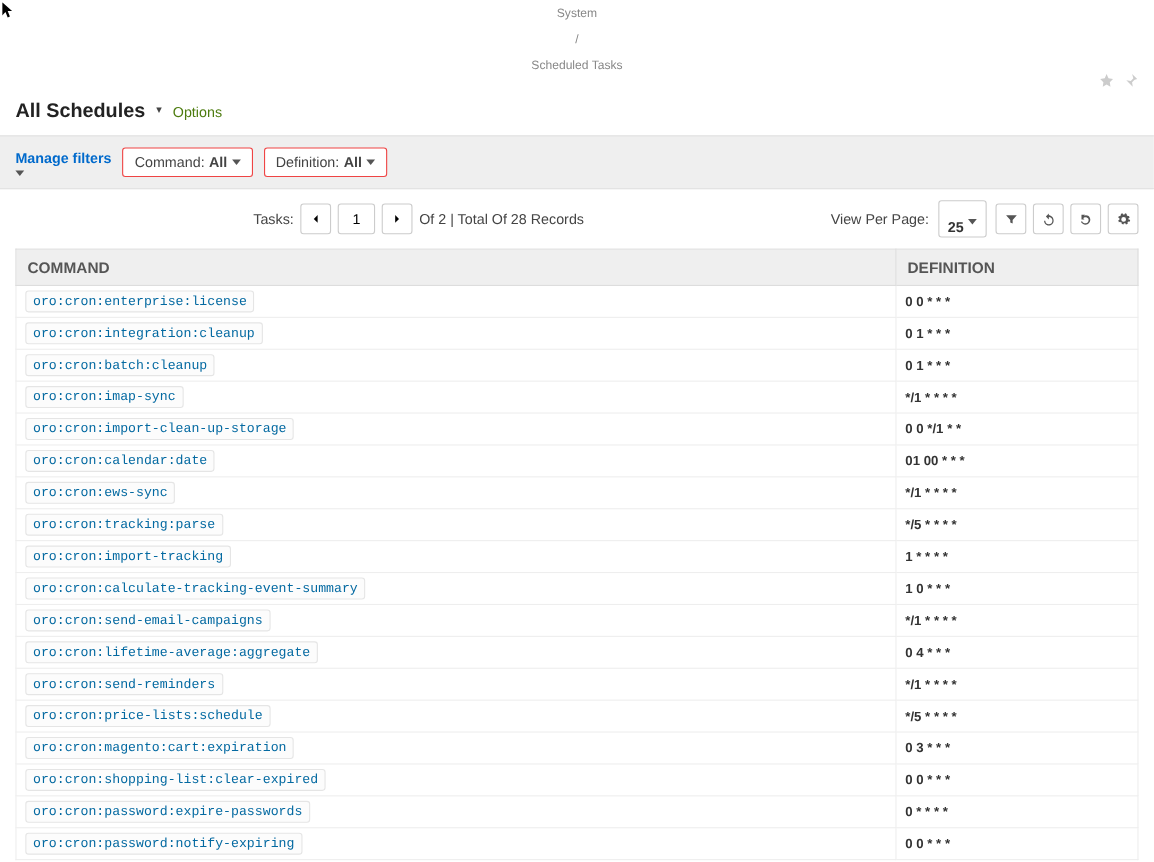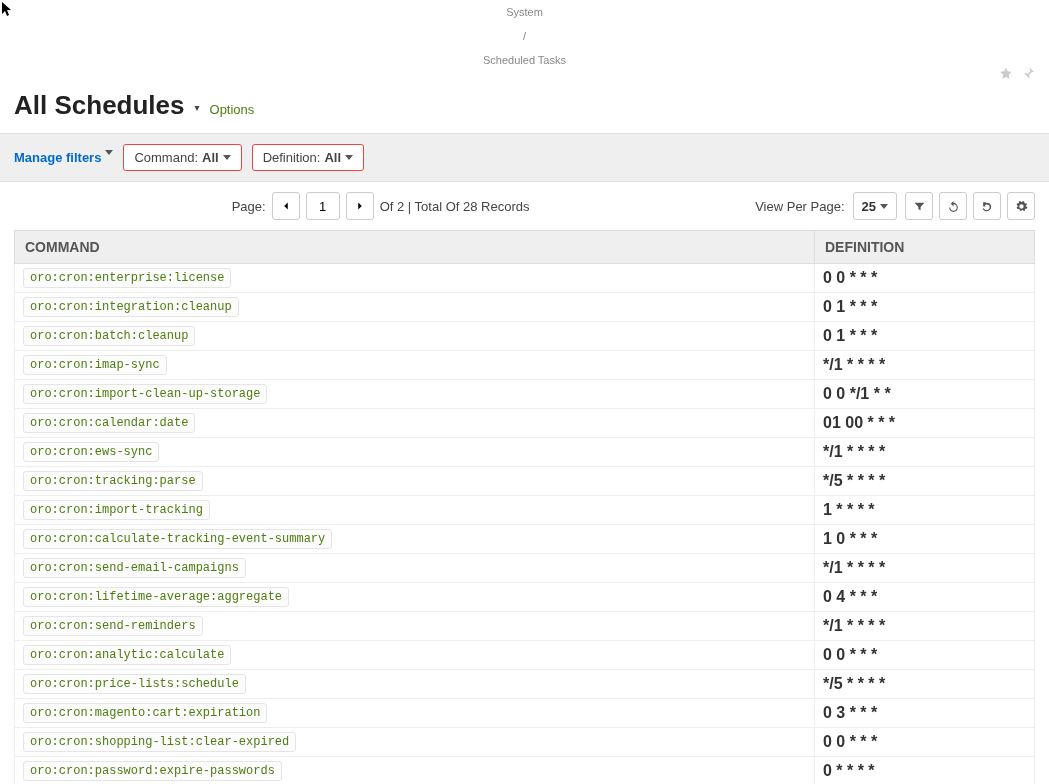--- a/index.html
+++ b/index.html
@@ -1,41 +1,41 @@
 <!DOCTYPE html>
 <html><head>
 <meta charset="utf-8">
 <style>
   * { box-sizing: border-box; }
   html, body { margin: 0; padding: 0; font-family: "Helvetica Neue", Helvetica, Arial, sans-serif; font-size: 13px; color: #333; background: #fff; width: 1049px; }
   .breadcrumb { padding: 6px 14px 4px 14px; font-size: 11px; color: #888; display: flex; align-items: center; flex-direction: column;}
   .breadcrumb .pin-area { margin-left: auto; color: #ccc; display:flex; gap:8px; }
   .breadcrumb .pin-area svg { width:14px; height:14px; fill:#ccc; }
   .title-row { padding: 6px 14px 12px 14px; display: flex; align-items: baseline; gap: 10px; }
-  .title-row h1 { margin: 0; font-size: 26px; font-weight: bold; color: #222; }
+  .title-row h1 { margin: 0; font-size: 18px; font-weight: bold; color: #222; }
   .title-row .caret-down { font-size: 10px; color:#444; position:relative; top:-3px; }
   .options-link { color: #4d7c0f; font-size: 13px; cursor:pointer; }
   .filters-bar { background: #efefef; border-top: 1px solid #e1e1e1; border-bottom: 1px solid #e1e1e1; padding: 10px 14px; display:flex; align-items:center; gap:10px; }
-  .manage-filters { color: #006acc; font-weight: bold; font-size: 13px; cursor:pointer; display:flex; align-items:flex-start; gap:4px;}
+  .manage-filters { color: #006acc; font-weight: bold; font-size: 13px; cursor:pointer; display:flex; align-items:flex-start; gap:4px;flex-direction:column;}
   .filter-btn { background: #fff; border: 1px solid #ef4444; border-radius: 3px; padding: 5px 10px; font-size: 13px; color:#444; display:flex; align-items:center; gap:4px; cursor:pointer; }
   .filter-btn b { font-weight: bold; }
   .caret { width:0; height:0; border-left:4px solid transparent; border-right:4px solid transparent; border-top:5px solid #555; display:inline-block; }
   .grid-toolbar { display:flex; align-items:center; padding: 10px 14px; gap: 8px; }
   .grid-toolbar .center { flex:1; display:flex; justify-content:center; align-items:center; gap:6px; font-size:13px; color:#444;}
   .label-txt { color:#444; }
   .page-btn, .icon-btn { background:#fff; border:1px solid #ccc; border-radius:3px; height:28px; min-width:28px; display:flex; align-items:center; justify-content:center; cursor:pointer; color:#555; }
   .page-input { width:34px; height:28px; border:1px solid #ccc; border-radius:3px; text-align:center; font-size:13px; }
-  .per-page-btn { background:#fff; border:1px solid #ccc; border-radius:3px; height:28px; padding:4px 8px; display:flex; align-items:center; gap:4px; cursor:pointer; font-weight:bold; font-size:13px;}
+  .per-page-btn { background:#fff; border:1px solid #ccc; border-radius:3px; height:28px; padding:16px 8px; display:flex; align-items:flex-start; gap:4px; cursor:pointer; font-weight:bold; font-size:13px;}
   .right-tools { display:flex; align-items:center; gap:6px; }
   .icon-btn svg { width:13px; height:13px; fill:#555; }
   table.datagrid { width: calc(100% - 28px); margin: 0 14px 20px 14px; border-collapse: collapse; font-size: 12px; }
   table.datagrid thead th { background:#efefef; border:1px solid #ddd; text-align:left; padding:8px 10px; font-size:14px; font-weight:bold; color:#555;}
   table.datagrid tbody td { border:1px solid #eee; padding:4px 8px; vertical-align:middle; }
-  .cmd-pill { display:inline-block; border:1px solid #e5e5e5; background:#fcfcfc; border-radius:3px; padding:2px 6px; font-family: Menlo, Consolas, "Courier New", monospace; font-size:12px; color:#4d7c0f; }
-  .def-text { font-family: "Helvetica Neue", Arial, sans-serif; font-size:16px; color:#333; font-weight:bold;}
+  .cmd-pill { display:inline-block; border:1px solid #e5e5e5; background:#fcfcfc; border-radius:3px; padding:2px 6px; font-family: Menlo, Consolas, "Courier New", monospace; font-size:12px; color:#0369a1; }
+  .def-text { font-family: "Helvetica Neue", Arial, sans-serif; font-size:12px; color:#333; font-weight:bold;}
   td.def-col { width: 220px; }
   .cursor-icon { position:absolute; left:2px; top:2px; }
 </style>
 </head>
 <body>
 
 <svg class="cursor-icon" width="12" height="16" viewBox="0 0 12 16">
     <path d="M0 0 L0 12 L3 9 L5 14 L7 13 L5 8 L9 8 Z" fill="#000"></path>
   </svg>
 
@@ -73,21 +73,21 @@
   </div>
   <div class="filter-btn">
     <span>Definition:</span>
     <b>All</b>
     <span class="caret"></span>
   </div>
 </div>
 
 <div class="grid-toolbar">
   <div class="center">
-    <span class="label-txt">Page:</span>
+    <span class="label-txt">Tasks:</span>
     <button class="page-btn">
       <svg viewBox="0 0 24 24">
           <path d="M15 6l-6 6 6 6z"></path>
         </svg>
     </button>
     <input class="page-input" value="1" style="">
     <button class="page-btn">
       <svg viewBox="0 0 24 24">
           <path d="M9 6l6 6-6 6z"></path>
         </svg>
@@ -177,24 +177,20 @@
       </tr>
       <tr>
         <td><span class="cmd-pill">oro:cron:lifetime-average:aggregate</span></td>
         <td class="def-col"><span class="def-text">0 4 * * *</span></td>
       </tr>
       <tr>
         <td><span class="cmd-pill">oro:cron:send-reminders</span></td>
         <td class="def-col"><span class="def-text">*/1 * * * *</span></td>
       </tr>
       <tr>
-        <td><span class="cmd-pill">oro:cron:analytic:calculate</span></td>
-        <td class="def-col"><span class="def-text">0 0 * * *</span></td>
-      </tr>
-      <tr>
         <td><span class="cmd-pill">oro:cron:price-lists:schedule</span></td>
         <td class="def-col"><span class="def-text">*/5 * * * *</span></td>
       </tr>
       <tr>
         <td><span class="cmd-pill">oro:cron:magento:cart:expiration</span></td>
         <td class="def-col"><span class="def-text">0 3 * * *</span></td>
       </tr>
       <tr>
         <td><span class="cmd-pill">oro:cron:shopping-list:clear-expired</span></td>
         <td class="def-col"><span class="def-text">0 0 * * *</span></td>

